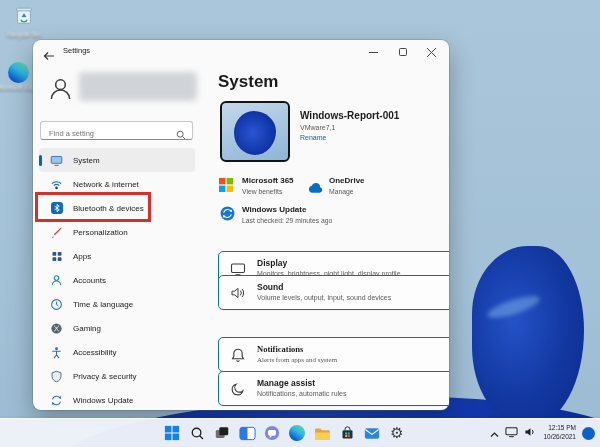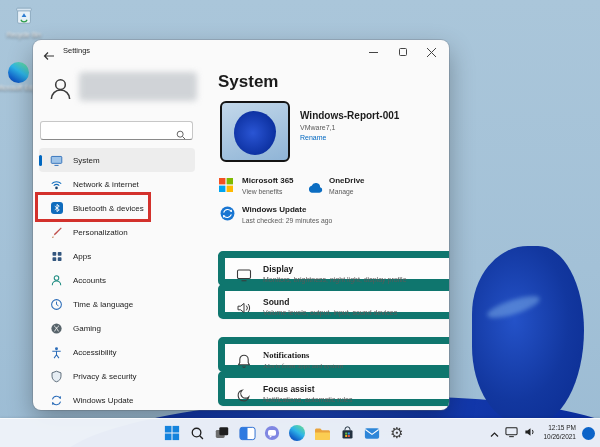--- a/index.html
+++ b/index.html
@@ -62,21 +62,21 @@
     background:radial-gradient(circle at 45% 50%, #2a55d4 0%, #0b2f9e 75%);
     border-radius:46% 54% 50% 50% / 50% 46% 54% 50%; }
   .dev-name { position:absolute; left:267px; top:70px; font-size:10px; font-weight:700; color:#1b1b1b; }
   .dev-model { position:absolute; left:267px; top:84px; font-size:7px; color:#5a5a5a; }
   .dev-rename { position:absolute; left:267px; top:94px; font-size:7px; color:#0067c0; cursor:pointer; }
 
   .promo-title { position:absolute; font-size:8px; font-weight:700; color:#1b1b1b; }
   .promo-sub { position:absolute; font-size:6.8px; color:#5a5a5a; }
 
   .card { position:absolute; left:185px; width:263px; height:35px; background:#fdfdfd;
-    border:7px solid #0f766e; border-radius:5px; box-shadow:0 1px 1px rgba(0,0,0,.03); cursor:pointer; }
+    border:1px solid #0f766e; border-radius:5px; box-shadow:0 1px 1px rgba(0,0,0,.03); cursor:pointer; }
   .card .cicon { position:absolute; left:11px; top:9px; }
   .card .ctitle { position:absolute; left:38px; top:6px; font-size:8.5px; font-weight:700; color:#1b1b1b; }
   .card .csub { position:absolute; left:38px; top:18px; font-size:7px; color:#5a5a5a; }
   .card .chev { position:absolute; right:11px; top:11px; }
 
   .scrollbar { position:absolute; left:458px; top:70px; width:3px; height:105px;
     background:#a0a0a0; border-radius:3px; }
 
   
   .taskbar { position:absolute; left:0; top:418px; width:600px; height:29px;
@@ -142,20 +142,21 @@
 
     <span class="avatar">
       <svg width="27" height="27" viewBox="0 0 28 28">
         <circle cx="14" cy="10" r="5" fill="none" stroke="#3c3c3c" stroke-width="1.6"></circle>
         <path d="M4.5 25a9.5 9.5 0 0 1 19 0" fill="none" stroke="#3c3c3c" stroke-width="1.6"></path>
       </svg>
     </span>
     <div class="blur-name"></div>
 
     <div class="search-box">
+      <input placeholder="Find a setting" style="">
       <span class="search-glyph">
         <svg width="10" height="10" viewBox="0 0 12 12">
             <circle cx="5" cy="5" r="3.6" fill="none" stroke="#555" stroke-width="1.1"></circle>
             <path d="M7.8 7.8l3 3" stroke="#555" stroke-width="1.1"></path>
           </svg>
       </span>
     </div>
 
     <div class="nav">
       <div class="nav-item selected">
@@ -313,21 +314,21 @@
           </svg>
       </span>
       <span class="ctitle">Display</span>
       <span class="csub">Monitors, brightness, night light, display profile</span>
       <span class="chev">
         <svg width="8" height="12" viewBox="0 0 8 12">
             <path d="M2 1.5 6.5 6 2 10.5" fill="none" stroke="#5a5a5a" stroke-width="1.4"></path>
           </svg>
       </span>
     </div>
-    <div class="card" style="top:244px;">
+    <div class="card" style="top:235px;">
       <span class="cicon">
         <svg width="16" height="16" viewBox="0 0 16 16">
             <path d="M2 6.2v3.6h2.6L8 12.6V3.4L4.6 6.2z" fill="none" stroke="#3b3b3b" stroke-width="1"></path>
             <path d="M10.3 5.6a3.4 3.4 0 0 1 0 4.8M12.1 4a6 6 0 0 1 0 8" fill="none" stroke="#3b3b3b" stroke-width="1"></path>
           </svg>
       </span>
       <span class="ctitle">Sound</span>
       <span class="csub">Volume levels, output, input, sound devices</span>
       <span class="chev">
         <svg width="8" height="12" viewBox="0 0 8 12">
@@ -349,21 +350,21 @@
             <path d="M2 1.5 6.5 6 2 10.5" fill="none" stroke="#5a5a5a" stroke-width="1.4"></path>
           </svg>
       </span>
     </div>
     <div class="card" style="top:331px;">
       <span class="cicon">
         <svg width="16" height="16" viewBox="0 0 16 16">
             <path d="M12.8 9.8A5.4 5.4 0 1 1 6.2 3.2a4.4 4.4 0 0 0 6.6 6.6z" fill="none" stroke="#3b3b3b" stroke-width="1.1"></path>
           </svg>
       </span>
-      <span class="ctitle">Focus assist</span>
+      <span class="ctitle">Manage assist</span>
       <span class="csub">Notifications, automatic rules</span>
       <span class="chev">
         <svg width="8" height="12" viewBox="0 0 8 12">
             <path d="M2 1.5 6.5 6 2 10.5" fill="none" stroke="#5a5a5a" stroke-width="1.4"></path>
           </svg>
       </span>
     </div>
 
     <div class="scrollbar"></div>
   </div>

